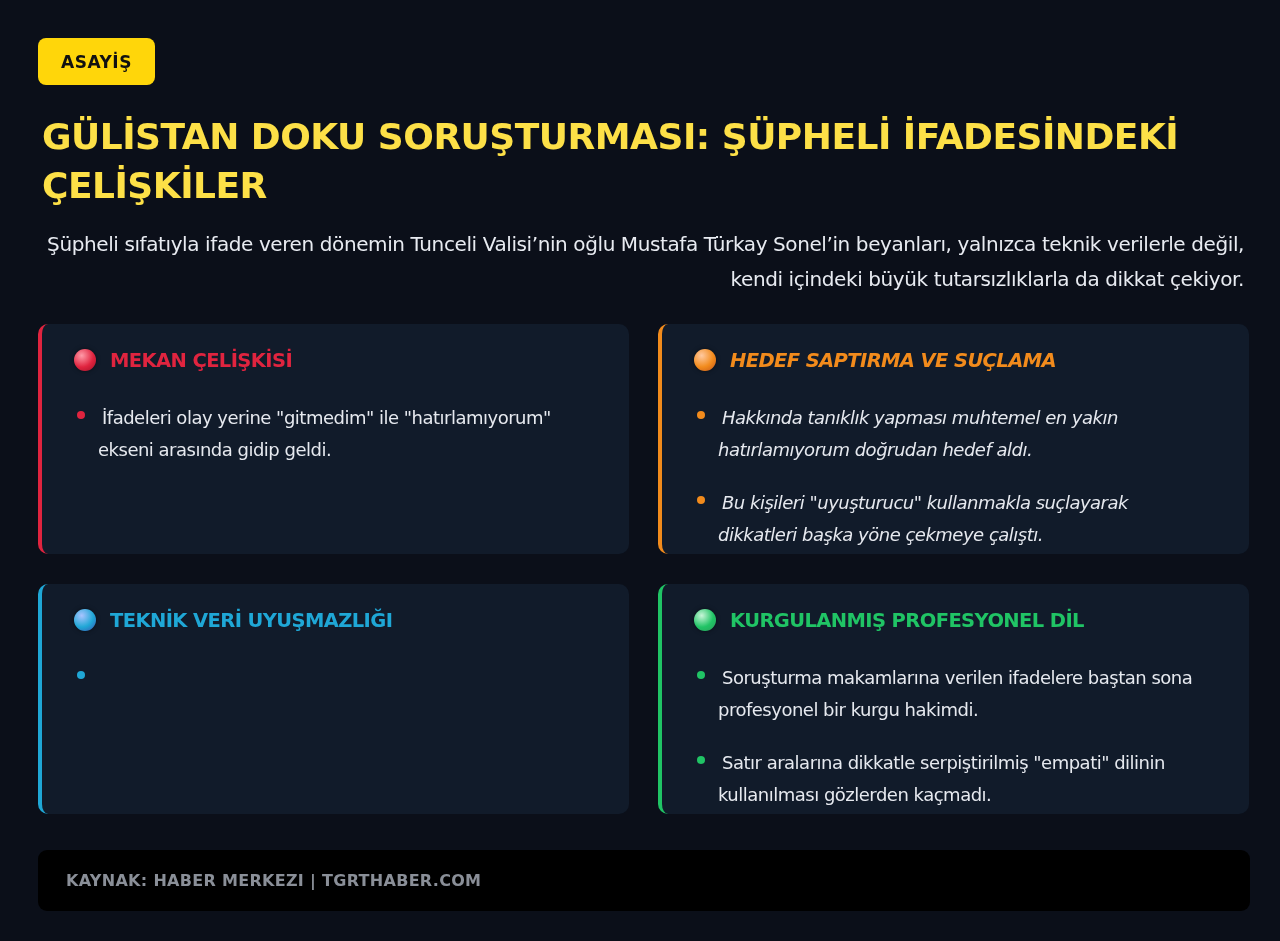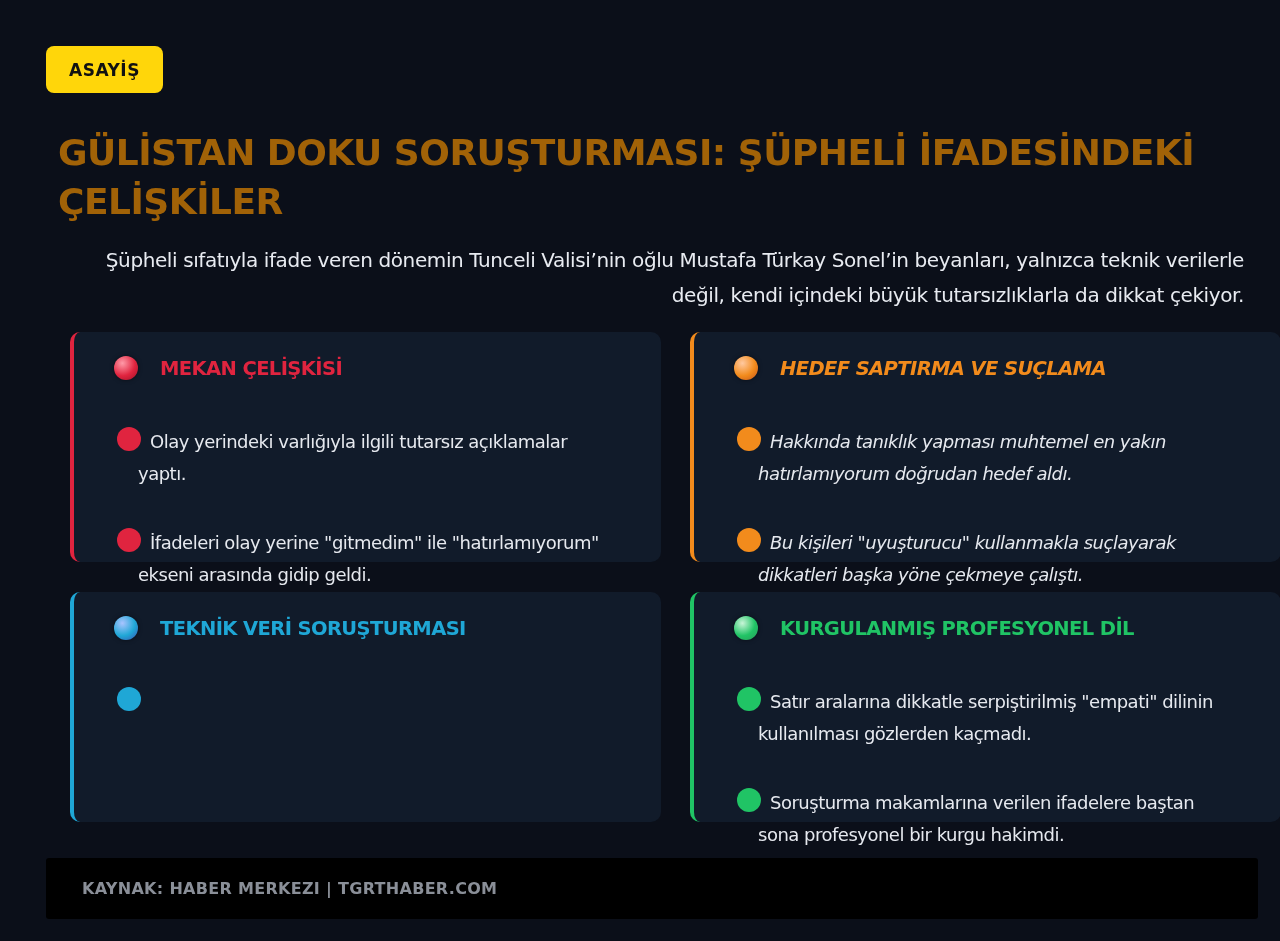--- a/index.html
+++ b/index.html
@@ -1,42 +1,41 @@
 <!DOCTYPE html>
 <html><head>
   <meta charset="utf-8">
   <style>
-    * { box-sizing: border-box; margin: 0; padding: 12px; }
+    * { box-sizing: border-box; margin: 0; padding: 4px; }
     html, body { width: 1280px; height: 941px; background: #0b0f19; overflow: hidden; }
     body { font-family: "Liberation Sans", "DejaVu Sans", sans-serif; color: #e6e9ef; position: relative; }
 
     .tag {
       position: absolute; left: 34px; top: 34px; width: 117px; height: 47px;
       background: #ffd60a; border-radius: 8px;
       display: flex; align-items: center; justify-content: center;
       font-family: "DejaVu Sans", sans-serif; font-weight: 800; font-size: 17px;
       color: #111; letter-spacing: 0.5px;
     }
     .title {
       position: absolute; left: 34px; top: 104px; width: 1200px;
       font-family: "DejaVu Sans", sans-serif; font-weight: 800;
-      font-size: 36px; line-height: 49px; color: #a16207; letter-spacing: -0.5px;
+      font-size: 36px; line-height: 49px; color: #fde047; letter-spacing: -0.5px;
     }
     .lead {
       position: absolute; left: 34px; top: 219px; width: 1210px;
       font-family: "DejaVu Sans", sans-serif;
       font-size: 20px; line-height: 35px; color: #e8ebf1; letter-spacing: -0.4px; text-align: right;
     }
 
     .card {
       position: absolute; width: 591px; height: 230px;
       background: #111b2a; border-radius: 10px;
       border-left: 4px solid var(--accent);
       padding: 22px 30px 0 28px;
-      margin-left: 24px;
     }
     .card.c1 { left: 34px; top: 320px; }
     .card.c2 { left: 654px; top: 320px; font-style: italic; }
     .card.c3 { left: 34px; top: 580px; }
     .card.c4 { left: 654px; top: 580px; }
 
     .card-head { display: flex; align-items: center; height: 28px; margin-bottom: 20px; }
     .sphere {
       width: 22px; height: 22px; border-radius: 50%; margin-right: 10px; flex: none;
       background: radial-gradient(circle at 35% 30%, var(--hi) 0%, var(--accent) 55%, var(--lo) 100%);
@@ -52,73 +51,72 @@
       font-family: "DejaVu Sans", sans-serif;
       font-size: 18px; line-height: 32px; color: #e6e9ef; letter-spacing: -0.5px;
     }
     .bullets li .dot {
       position: absolute; left: 3px; top: 13px; width: 7px; height: 7px; border-radius: 50%;
       background: var(--accent);
     }
 
     .footer {
       position: absolute; left: 34px; top: 846px; width: 1212px; height: 61px;
-      background: #000; border-radius: 3px;
+      background: #000; border-radius: 9px;
       display: flex; align-items: center; padding-left: 24px;
       font-family: "DejaVu Sans", sans-serif; font-weight: 700; font-size: 16px;
       color: #8a8f98; letter-spacing: 0.3px;
     }
   </style>
 </head>
 <body>
 
 <div class="tag">ASAYİŞ</div>
 
 <h1 class="title">GÜLİSTAN DOKU SORUŞTURMASI: ŞÜPHELİ İFADESİNDEKİ ÇELİŞKİLER</h1>
 
 <p class="lead">Şüpheli sıfatıyla ifade veren dönemin Tunceli Valisi’nin oğlu Mustafa Türkay Sonel’in beyanları, yalnızca teknik verilerle değil, kendi içindeki büyük tutarsızlıklarla da dikkat çekiyor.</p>
 
 <div class="card c1" style="--accent:#e0243f; --hi:#ff9aa8; --lo:#9e1026;">
   <div class="card-head">
     <span class="sphere"></span>
     <span class="card-title">MEKAN ÇELİŞKİSİ</span>
   </div>
   <ul class="bullets">
-    <li><span class="dot"></span><span>Olay yerindeki varlığıyla ilgili tutarsız açıklamalar yaptı.</span></li>
     <li><span class="dot"></span><span>İfadeleri olay yerine "gitmedim" ile "hatırlamıyorum" ekseni arasında gidip geldi.</span></li>
   </ul>
 </div>
 
 <div class="card c2" style="--accent:#f28b1c; --hi:#ffc9a0; --lo:#c2531a;">
   <div class="card-head">
     <span class="sphere"></span>
     <span class="card-title">HEDEF SAPTIRMA VE SUÇLAMA</span>
   </div>
   <ul class="bullets">
     <li><span class="dot"></span><span>Hakkında tanıklık yapması muhtemel en yakın hatırlamıyorum doğrudan hedef aldı.</span></li>
     <li><span class="dot"></span><span>Bu kişileri "uyuşturucu" kullanmakla suçlayarak dikkatleri başka yöne çekmeye çalıştı.</span></li>
   </ul>
 </div>
 
 <div class="card c3" style="--accent:#1fa7d6; --hi:#a9c4ff; --lo:#3b4fb0;">
   <div class="card-head">
     <span class="sphere"></span>
-    <span class="card-title">TEKNİK VERİ SORUŞTURMASI</span>
+    <span class="card-title">TEKNİK VERİ UYUŞMAZLIĞI</span>
   </div>
   <ul class="bullets">
     <li><span class="dot"></span></li>
   </ul>
 </div>
 
 <div class="card c4" style="--accent:#20c465; --hi:#c8f5d8; --lo:#2c9a5a;">
   <div class="card-head">
     <span class="sphere"></span>
     <span class="card-title">KURGULANMIŞ PROFESYONEL DİL</span>
   </div>
   <ul class="bullets">
+    <li><span class="dot"></span><span>Soruşturma makamlarına verilen ifadelere baştan sona profesyonel bir kurgu hakimdi.</span></li>
     <li><span class="dot"></span><span>Satır aralarına dikkatle serpiştirilmiş "empati" dilinin kullanılması gözlerden kaçmadı.</span></li>
-    <li><span class="dot"></span><span>Soruşturma makamlarına verilen ifadelere baştan sona profesyonel bir kurgu hakimdi.</span></li>
   </ul>
 </div>
 
 <div class="footer">
   <span>KAYNAK: HABER MERKEZI | TGRTHABER.COM</span>
 </div>
 
 </body></html>

